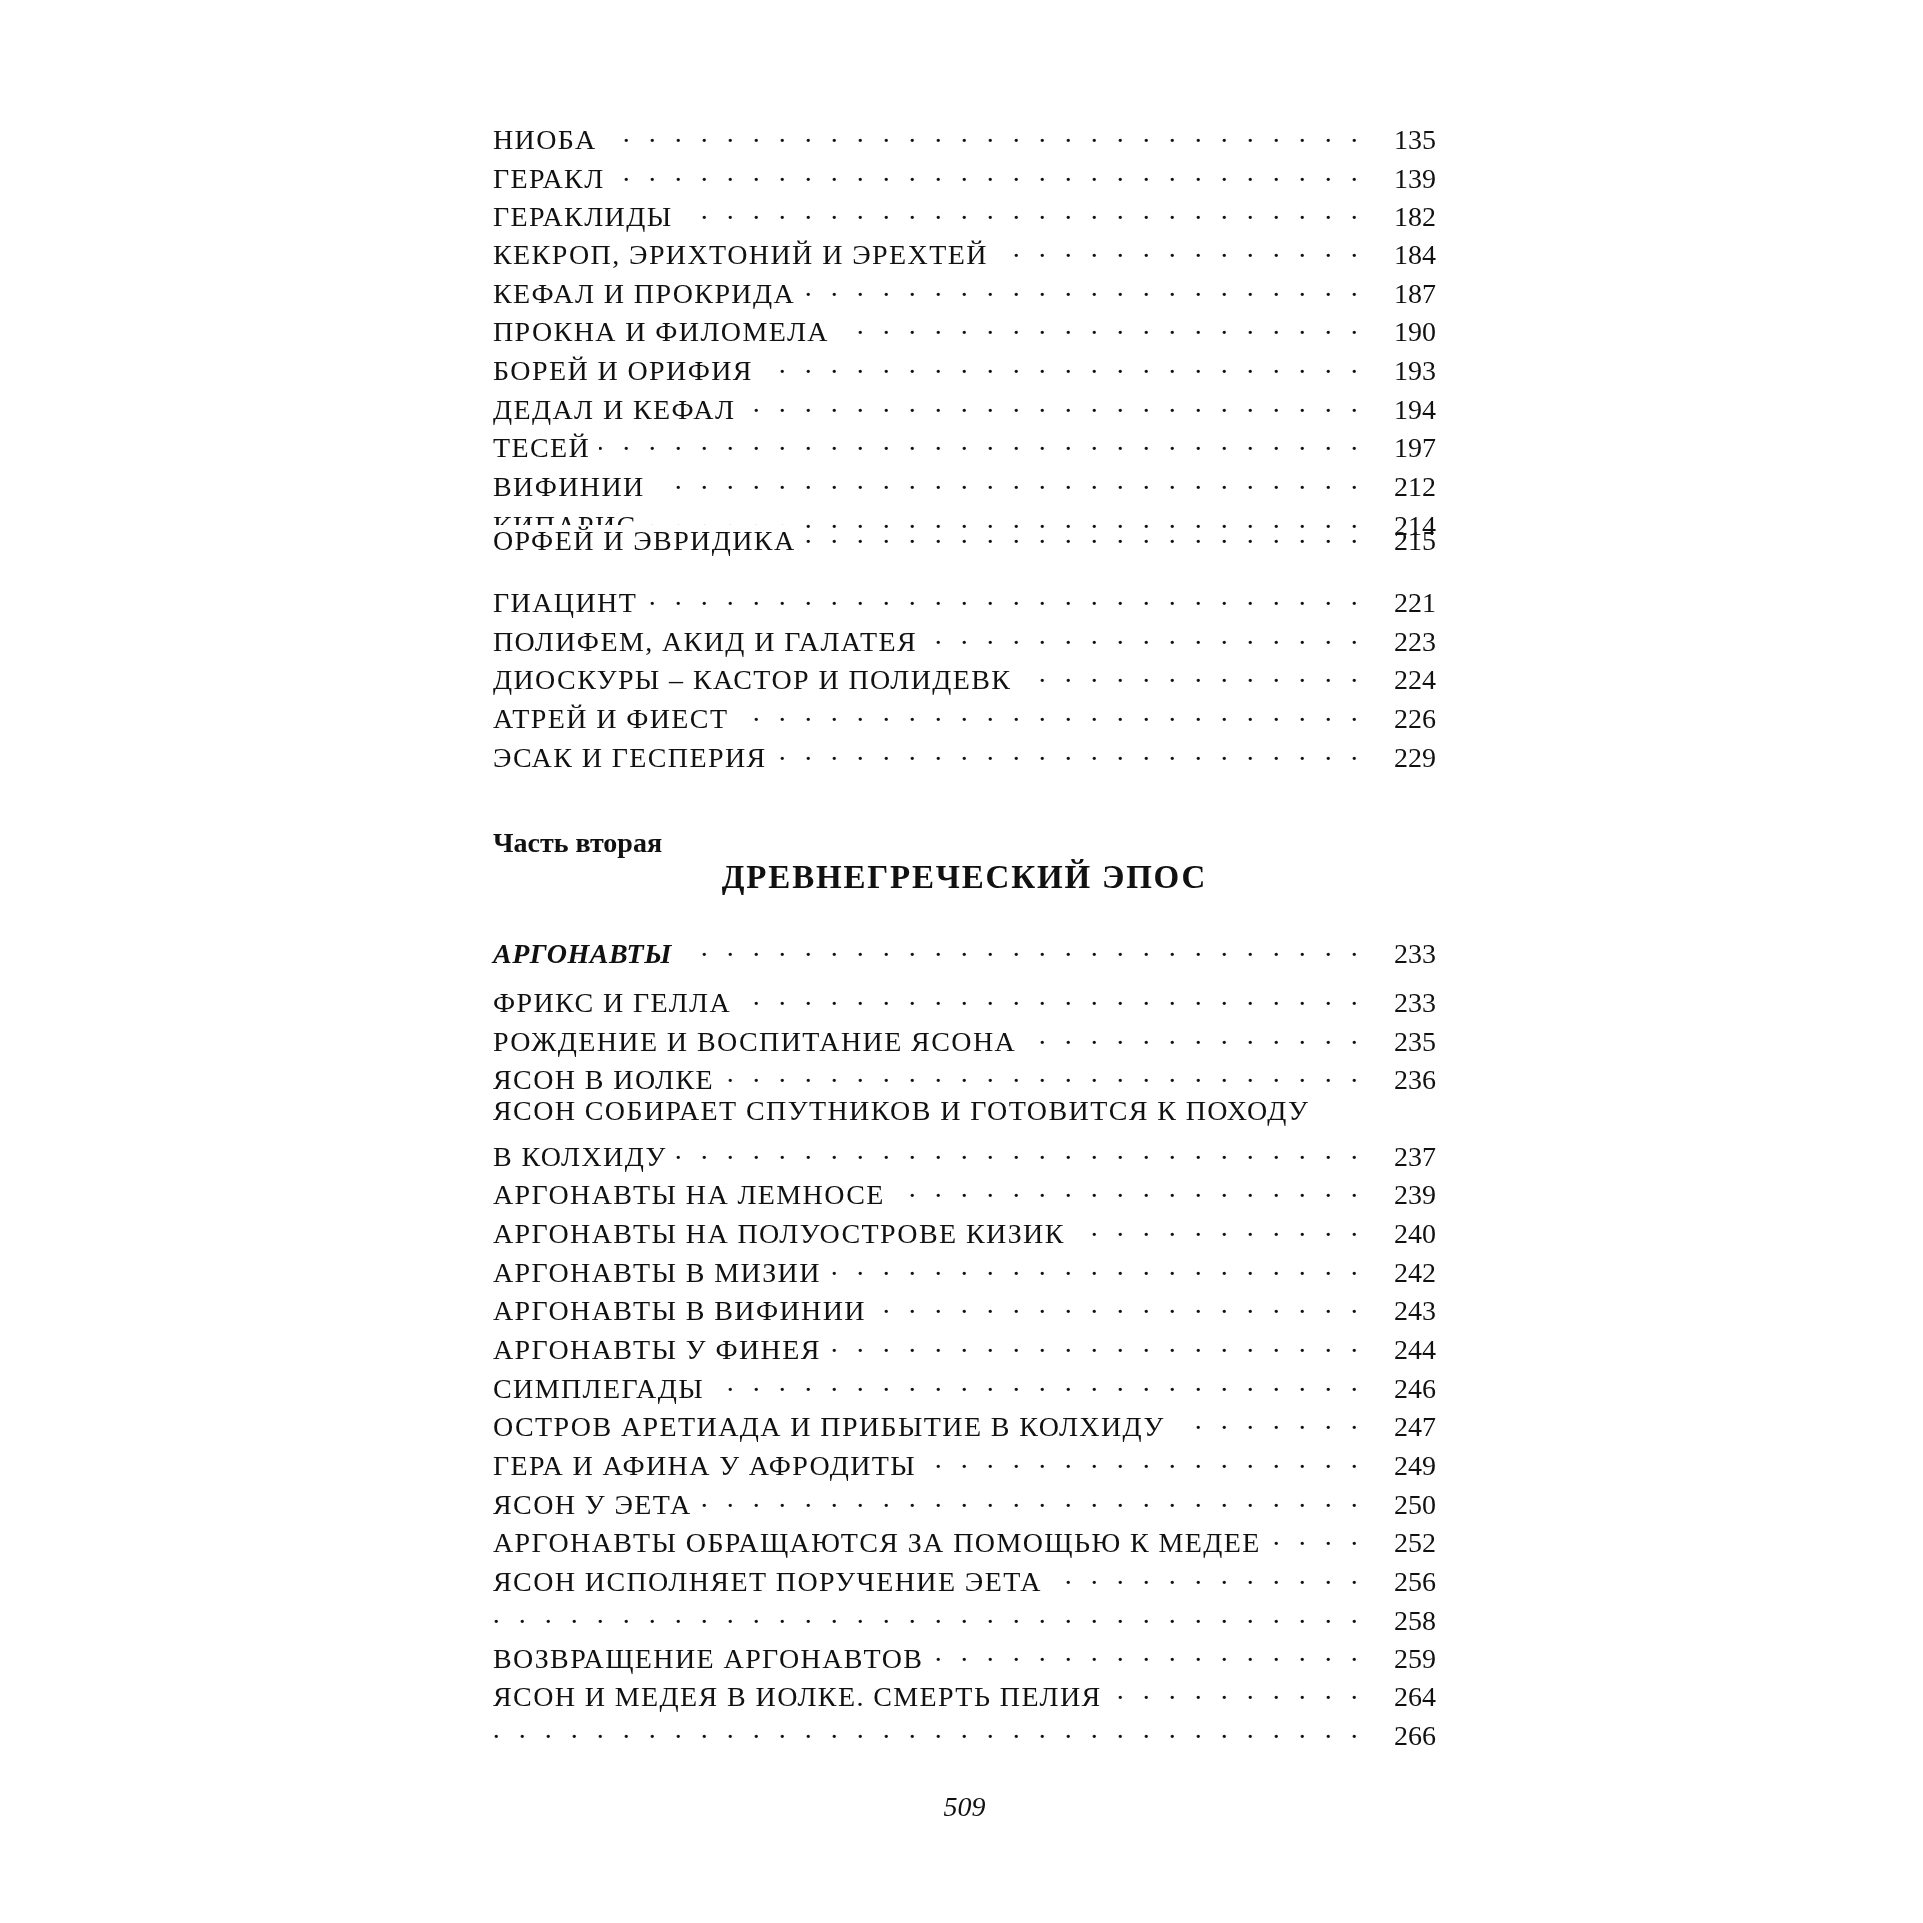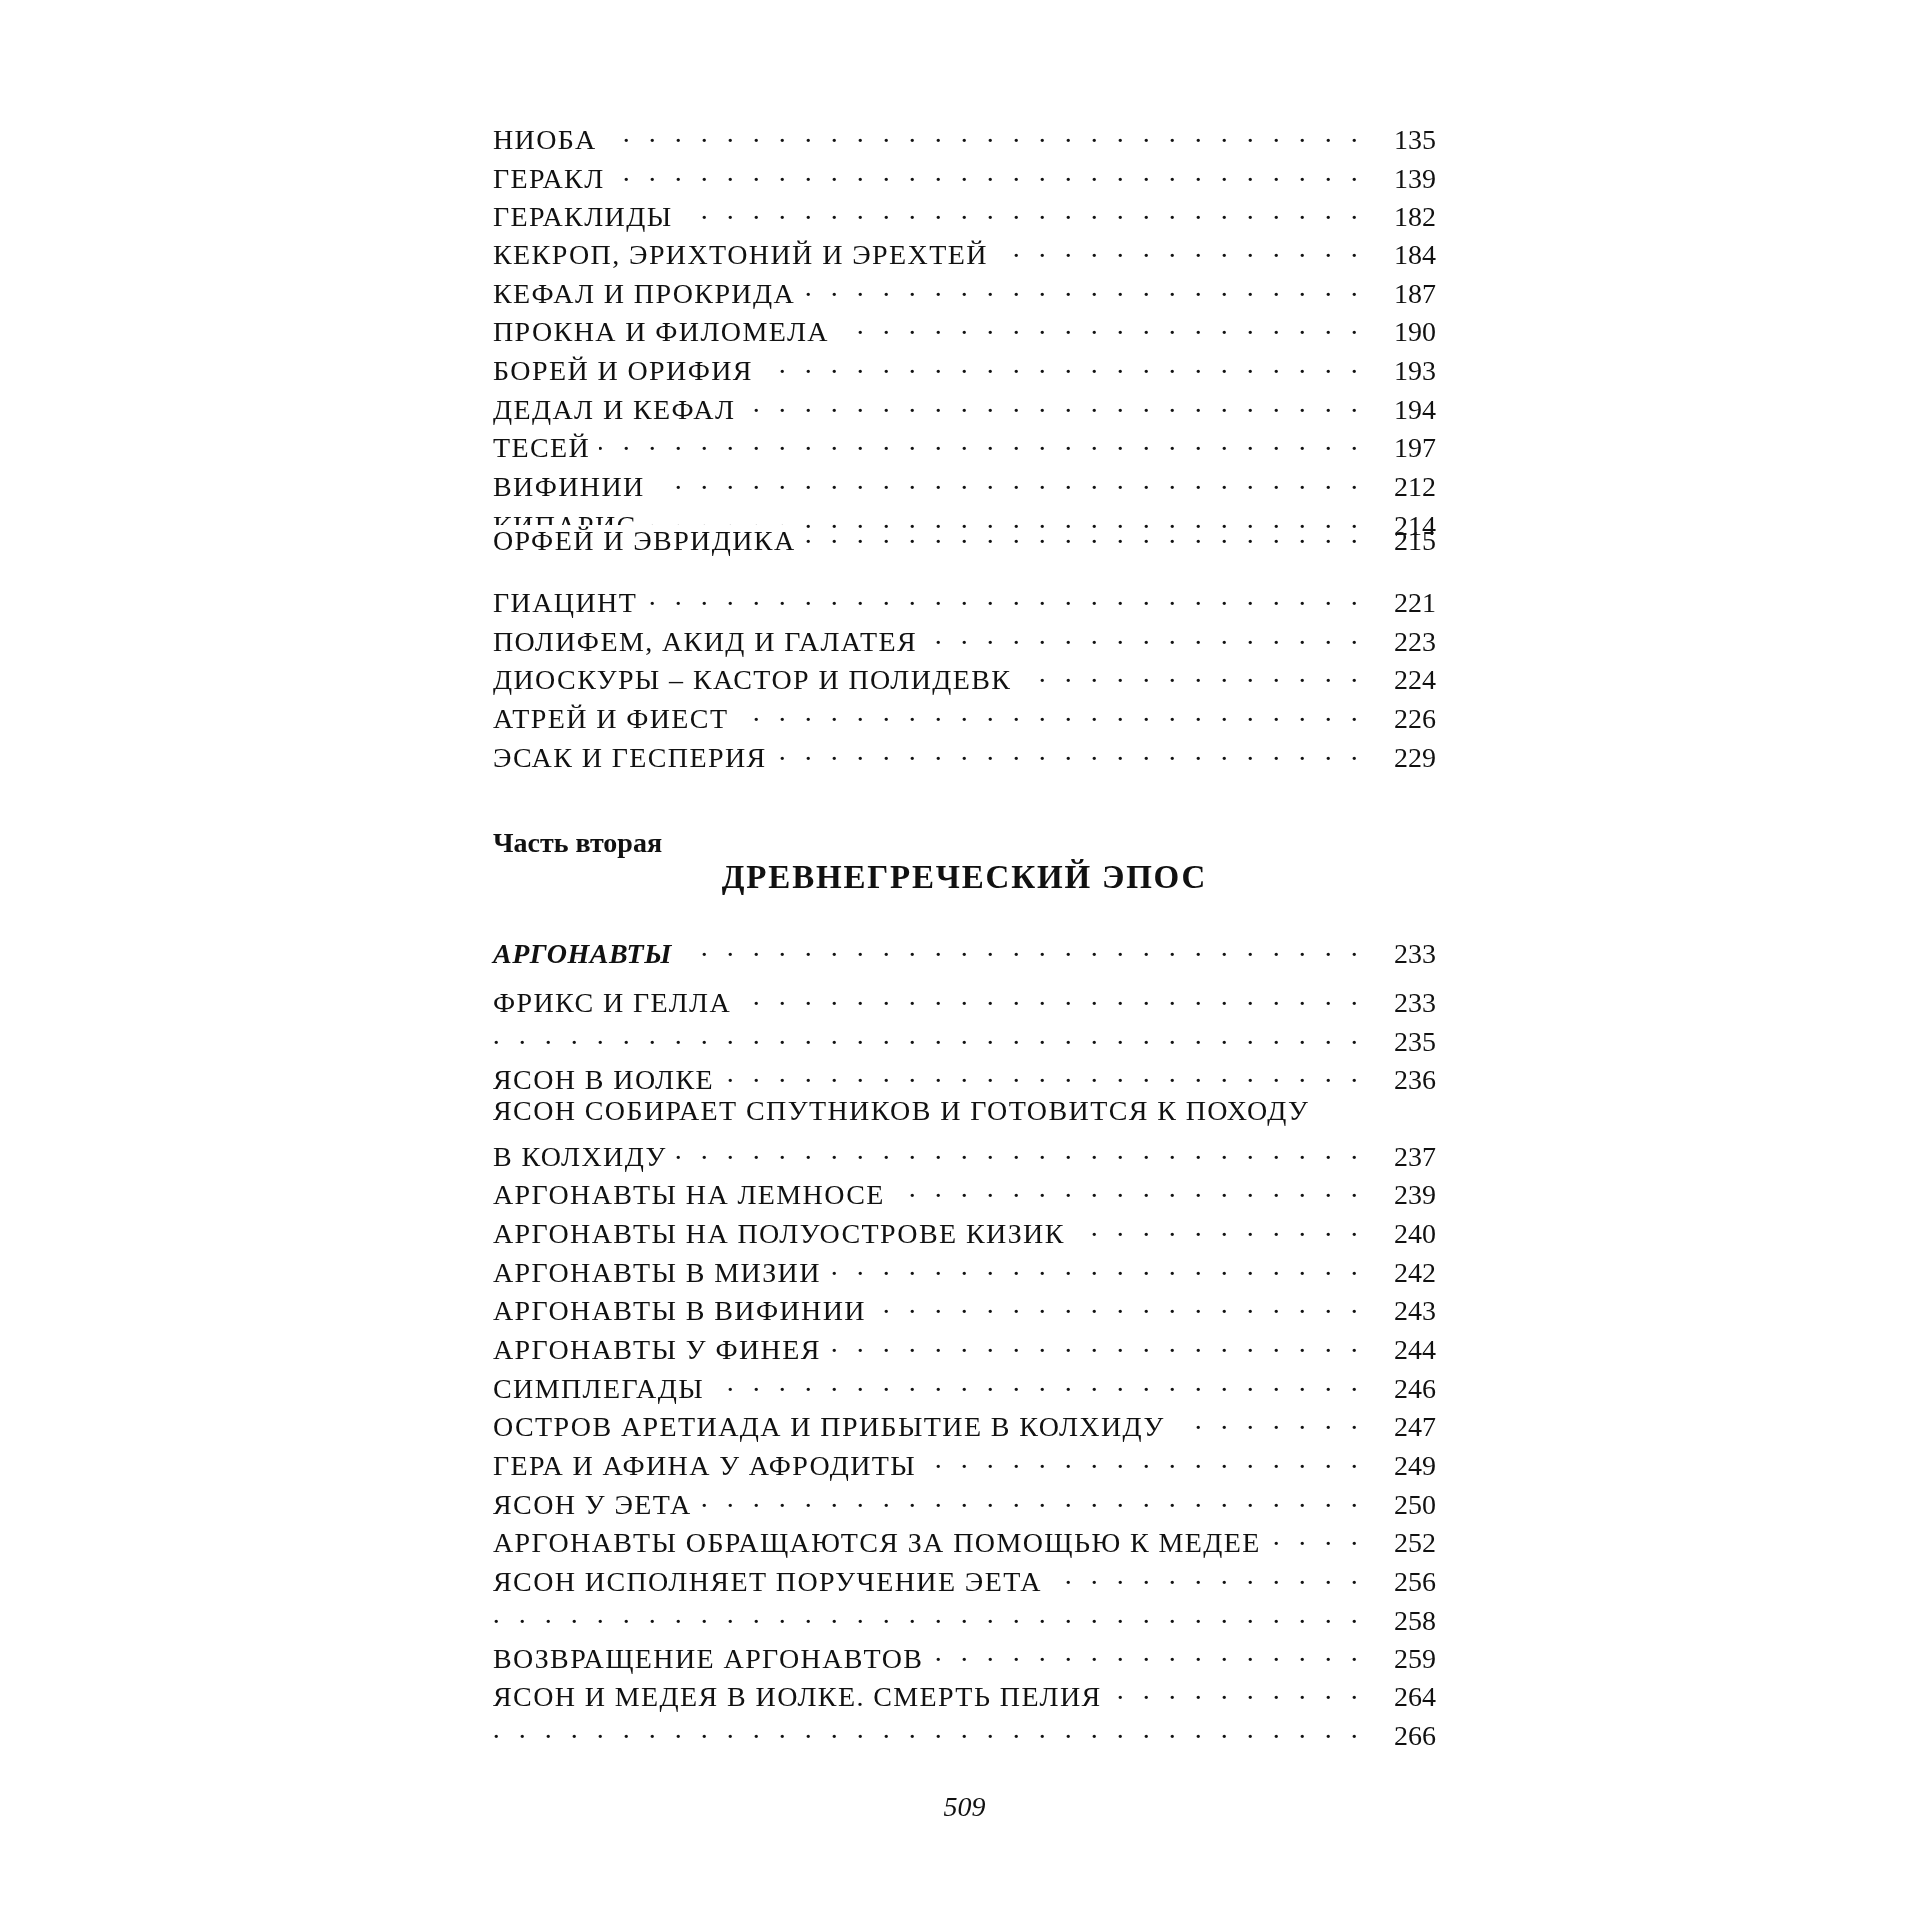--- a/index.html
+++ b/index.html
@@ -120,20 +120,21 @@
       <span class="dots"></span>
       <span class="num">233</span>
     </div>
 
   <div class="row" style="top:980px">
       <span class="title">ФРИКС И ГЕЛЛА</span>
       <span class="dots"></span>
       <span class="num">233</span>
     </div>
   <div class="row" style="top:1019px">
+      <span class="title">РОЖДЕНИЕ И ВОСПИТАНИЕ ЯСОНА</span>
       <span class="dots"></span>
       <span class="num">235</span>
     </div>
   <div class="row" style="top:1057px">
       <span class="title">ЯСОН В ИОЛКЕ</span>
       <span class="dots"></span>
       <span class="num">236</span>
     </div>
   <div class="row plain" style="top:1095px">
       <span class="title">ЯСОН СОБИРАЕТ СПУТНИКОВ И ГОТОВИТСЯ К ПОХОДУ</span>

